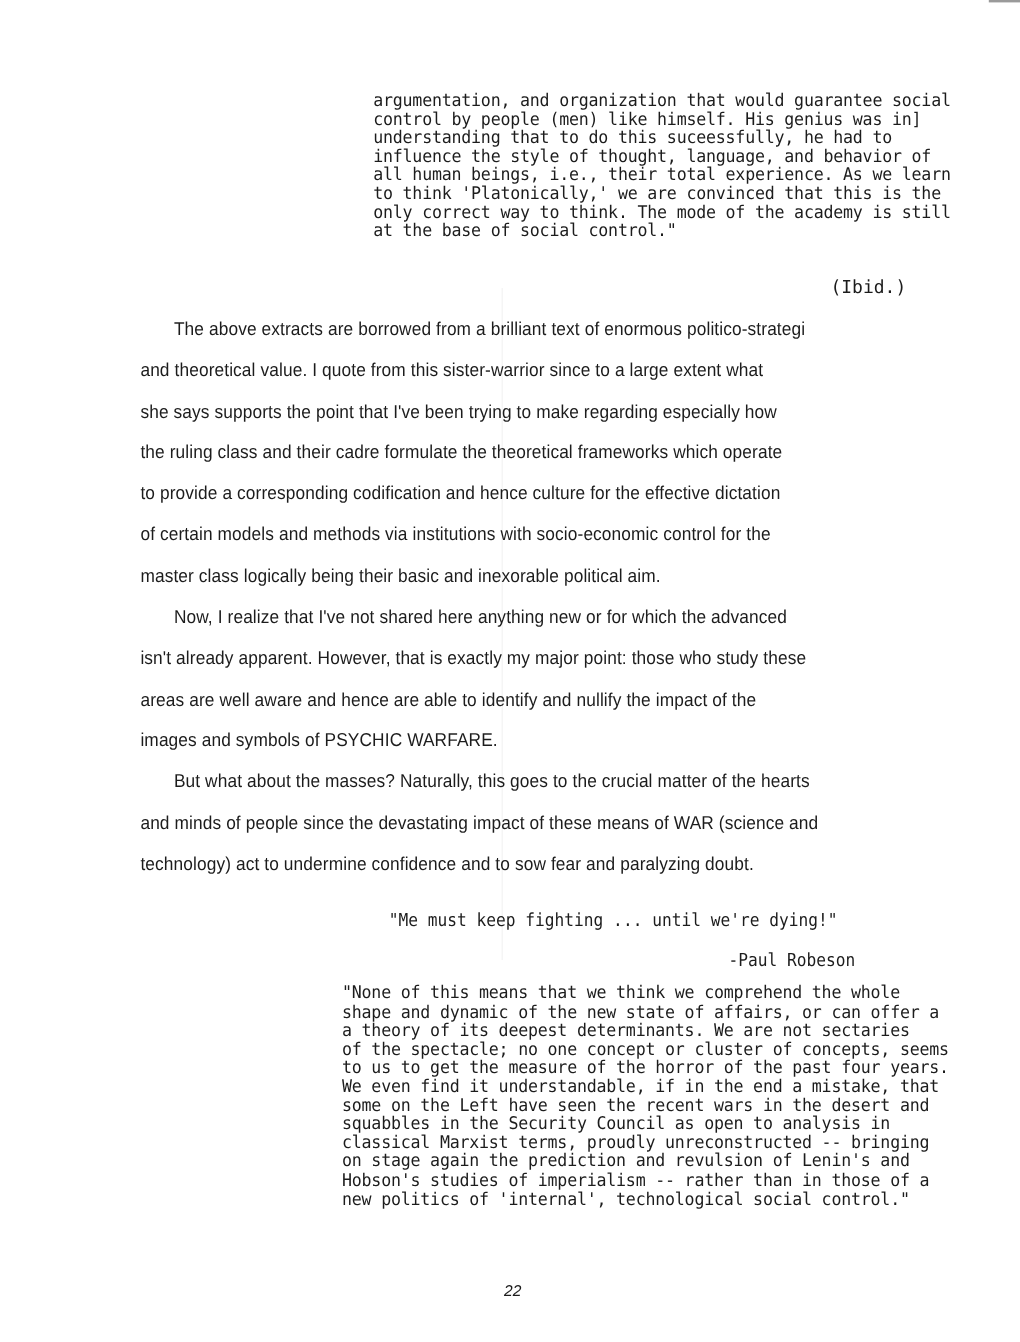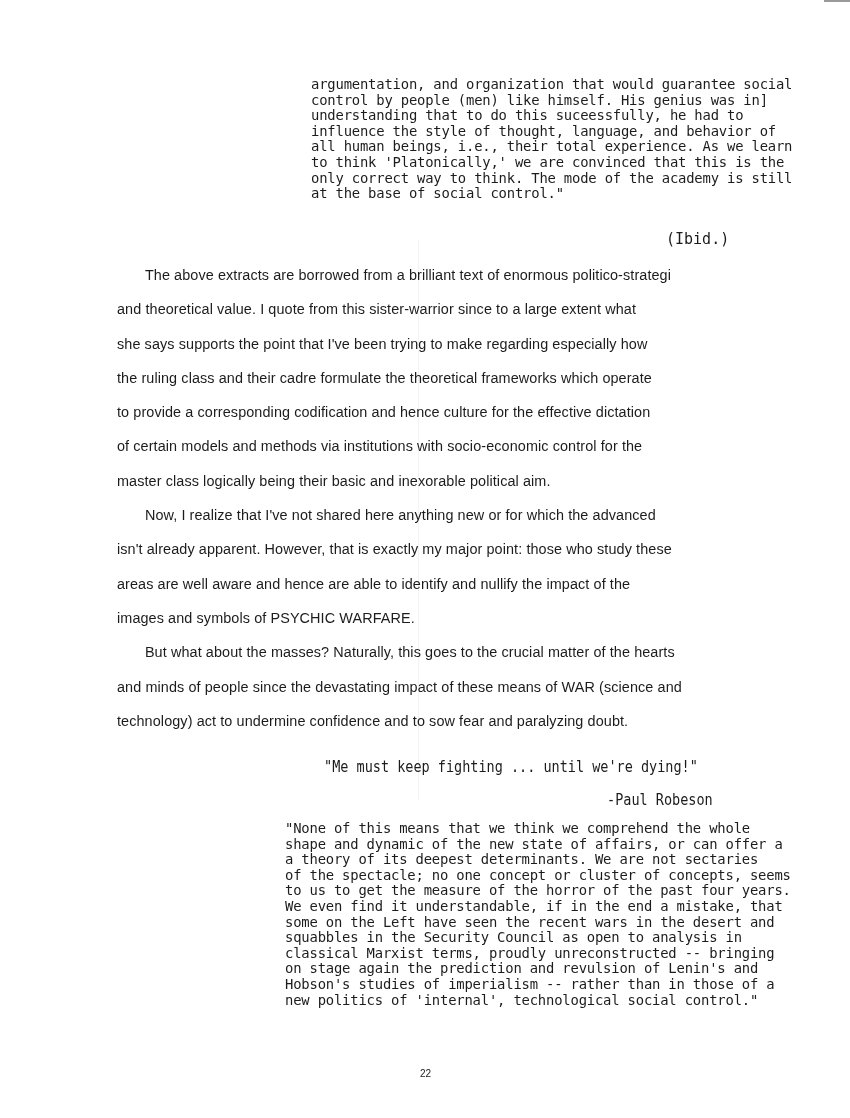--- a/index.html
+++ b/index.html
@@ -37,21 +37,21 @@
       line-height: 15.6px;
       white-space: pre;
       letter-spacing: -0.2px;
       transform: scaleX(0.95);
       transform-origin: left top;
     }
     .quote-top { left: 311px; top: 76px; }
     .quote-bottom { left: 285px; top: 820px; }
     .citation {
       position: absolute;
-      left: 666px;
+      left: 692px;
       top: 230px;
       font-size: 15px;
     }
     .body-text {
       position: absolute;
       left: 117px;
       top: 258px;
       width: 740px;
       font-family: "Liberation Sans Narrow", "Liberation Sans", sans-serif;
       font-size: 15.5px;
@@ -82,21 +82,22 @@
       font-size: 15px;
       transform: scaleX(0.9);
       transform-origin: left top;
       white-space: nowrap;
     }
     .page-number {
       position: absolute;
       left: 420px;
       top: 1068px;
       font-family: "Liberation Sans", sans-serif;
-      font-size: 10px;
+      font-size: 13px;
+      font-style: italic;
     }
   </style>
 </head>
 <body>
 
 <div class="scan-edge"></div>
 <div class="fold-line"></div>
 
 <div class="block-quote quote-top"><div>argumentation, and organization that would guarantee social</div><div>control by people (men) like himself. His genius was in]</div><div>understanding that to do this suceessfully, he had to</div><div>influence the style of thought, language, and behavior of</div><div>all human beings, i.e., their total experience. As we learn</div><div>to think 'Platonically,' we are convinced that this is the</div><div>only correct way to think. The mode of the academy is still</div><div>at the base of social control."</div></div>
 

